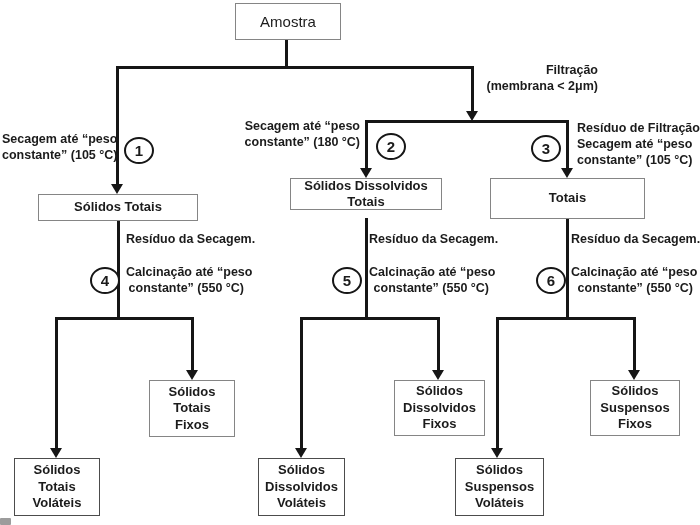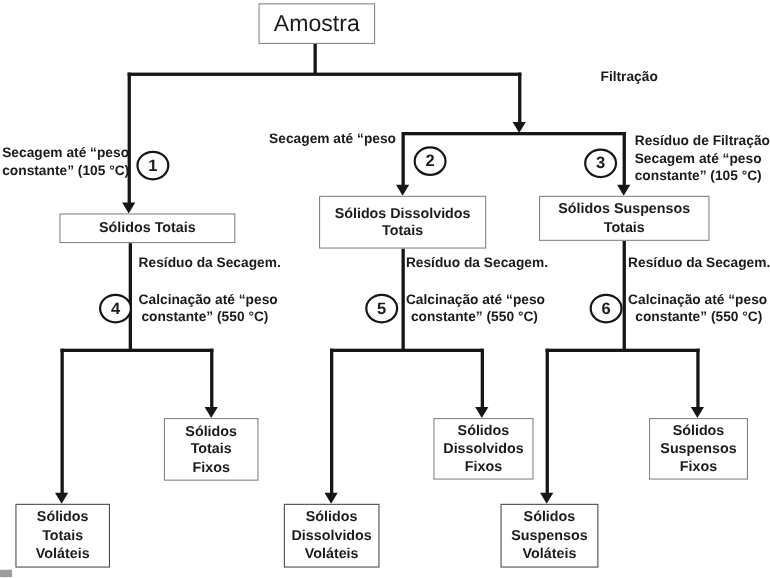--- a/index.html
+++ b/index.html
@@ -14,21 +14,21 @@
     position:relative;width:700px;height:525px;background:var(--bg);
     font-family:"Liberation Sans",sans-serif;color:var(--text);overflow:hidden;
   }
   .box{
     position:absolute;border:1.6px solid var(--border);background:var(--bg);
     display:flex;flex-direction:column;align-items:center;justify-content:center;
     text-align:center;font-weight:600;font-size:13px;line-height:16.5px;box-sizing:border-box;
   }
   .box.dark{border-color:var(--border-dark);border-width:1.8px;}
   .box span{display:block;}
-  .root-box{font-size:21px;font-weight:400;line-height:24px;}
+  .root-box{font-size:15px;font-weight:400;line-height:24px;}
   .line{position:absolute;background:var(--line);}
   .arrow-down{
     position:absolute;width:0;height:0;
     border-left:6.5px solid transparent;border-right:6.5px solid transparent;
     border-top:10px solid var(--line);
   }
   .circle{
     position:absolute;width:30px;height:27px;border:2.6px solid var(--line);
     border-radius:50%;background:var(--bg);display:flex;align-items:center;justify-content:center;
     font-size:15px;font-weight:600;box-sizing:border-box;
@@ -103,24 +103,26 @@
       <span>6</span>
     </div>
 
   <div class="lbl center" style="left:2px;top:132px;width:114px;">
     <div>Secagem até  “peso</div>
     <div>constante” (105 °C)</div>
   </div>
 
   <div class="lbl center" style="left:483px;top:63px;width:115px;">
     <div>Filtração</div>
+    <div>(membrana &lt; 2μm)</div>
   </div>
 
   <div class="lbl center" style="left:236px;top:119px;width:124px;">
     <div>Secagem até “peso</div>
+    <div>constante” (180 °C)</div>
   </div>
 
   <div class="lbl" style="left:577px;top:121px;width:123px;">
     <div>Resíduo de Filtração.</div>
     <div>Secagem até “peso</div>
     <div>constante” (105 °C)</div>
   </div>
 
   <div class="lbl center" style="left:126px;top:232px;width:118px;">
     <div class="note-top">Resíduo da Secagem.</div>
@@ -137,31 +139,30 @@
   <div class="lbl center" style="left:571px;top:232px;width:122px;">
     <div class="note-top">Resíduo da Secagem.</div>
     <div>Calcinação até “peso</div>
     <div>constante” (550 °C)</div>
   </div>
 
   <div class="box root-box" style="left:235px;top:3px;width:106px;height:37px;">
     <span>Amostra</span>
   </div>
 
-  <div class="box" style="left:38px;top:194px;width:160px;height:27px;margin-left:16px;">
+  <div class="box" style="left:38px;top:194px;width:160px;height:27px;">
     <span>Sólidos Totais</span>
   </div>
 
-  <div class="box" style="left:290px;top:178px;width:152px;height:48px;">
+  <div class="box" style="left:290px;top:178px;width:152px;height:32px;">
     <span>Sólidos Dissolvidos</span>
     <span>Totais</span>
   </div>
 
   <div class="box" style="left:490px;top:178px;width:155px;height:41px;">
-    <span>Sólidos Suspensos</span>
     <span>Totais</span>
   </div>
 
   <div class="box" style="left:149px;top:380px;width:86px;height:57px;">
     <span>Sólidos</span>
     <span>Totais</span>
     <span>Fixos</span>
   </div>
 
   <div class="box dark" style="left:14px;top:458px;width:86px;height:58px;">

